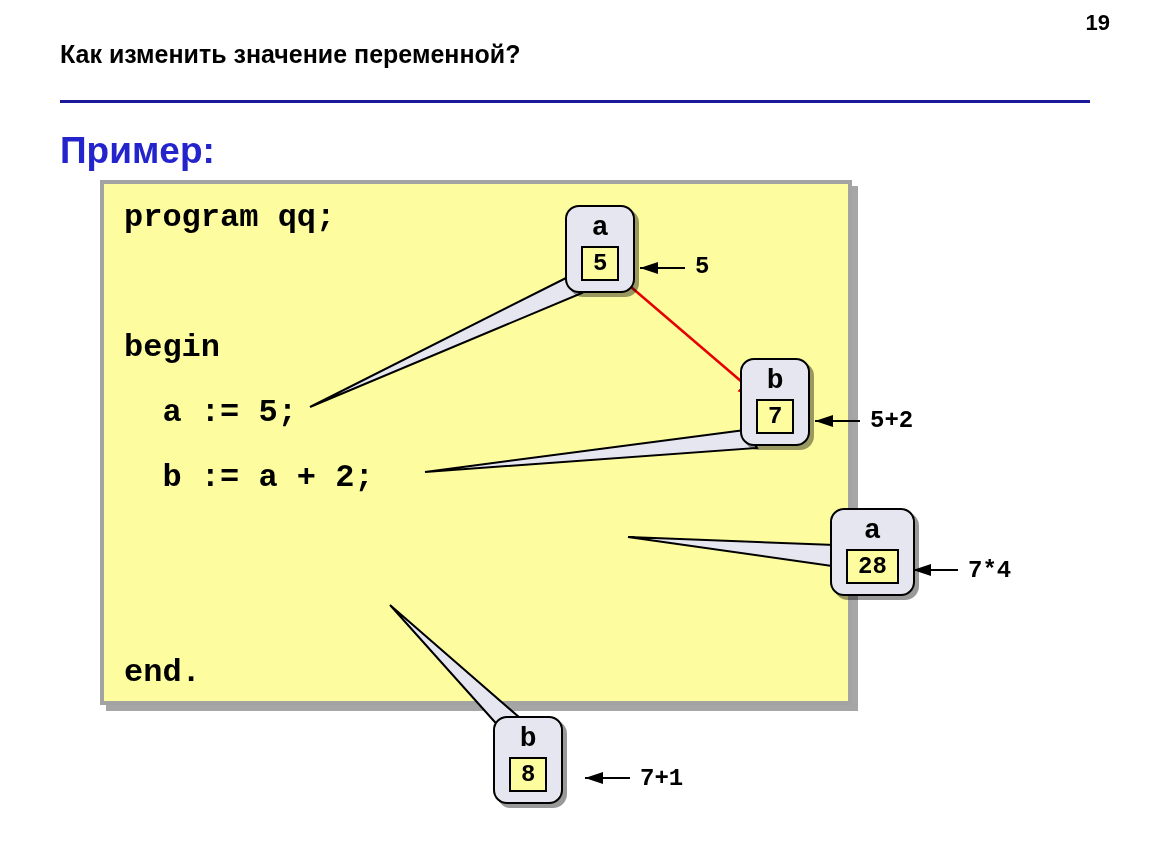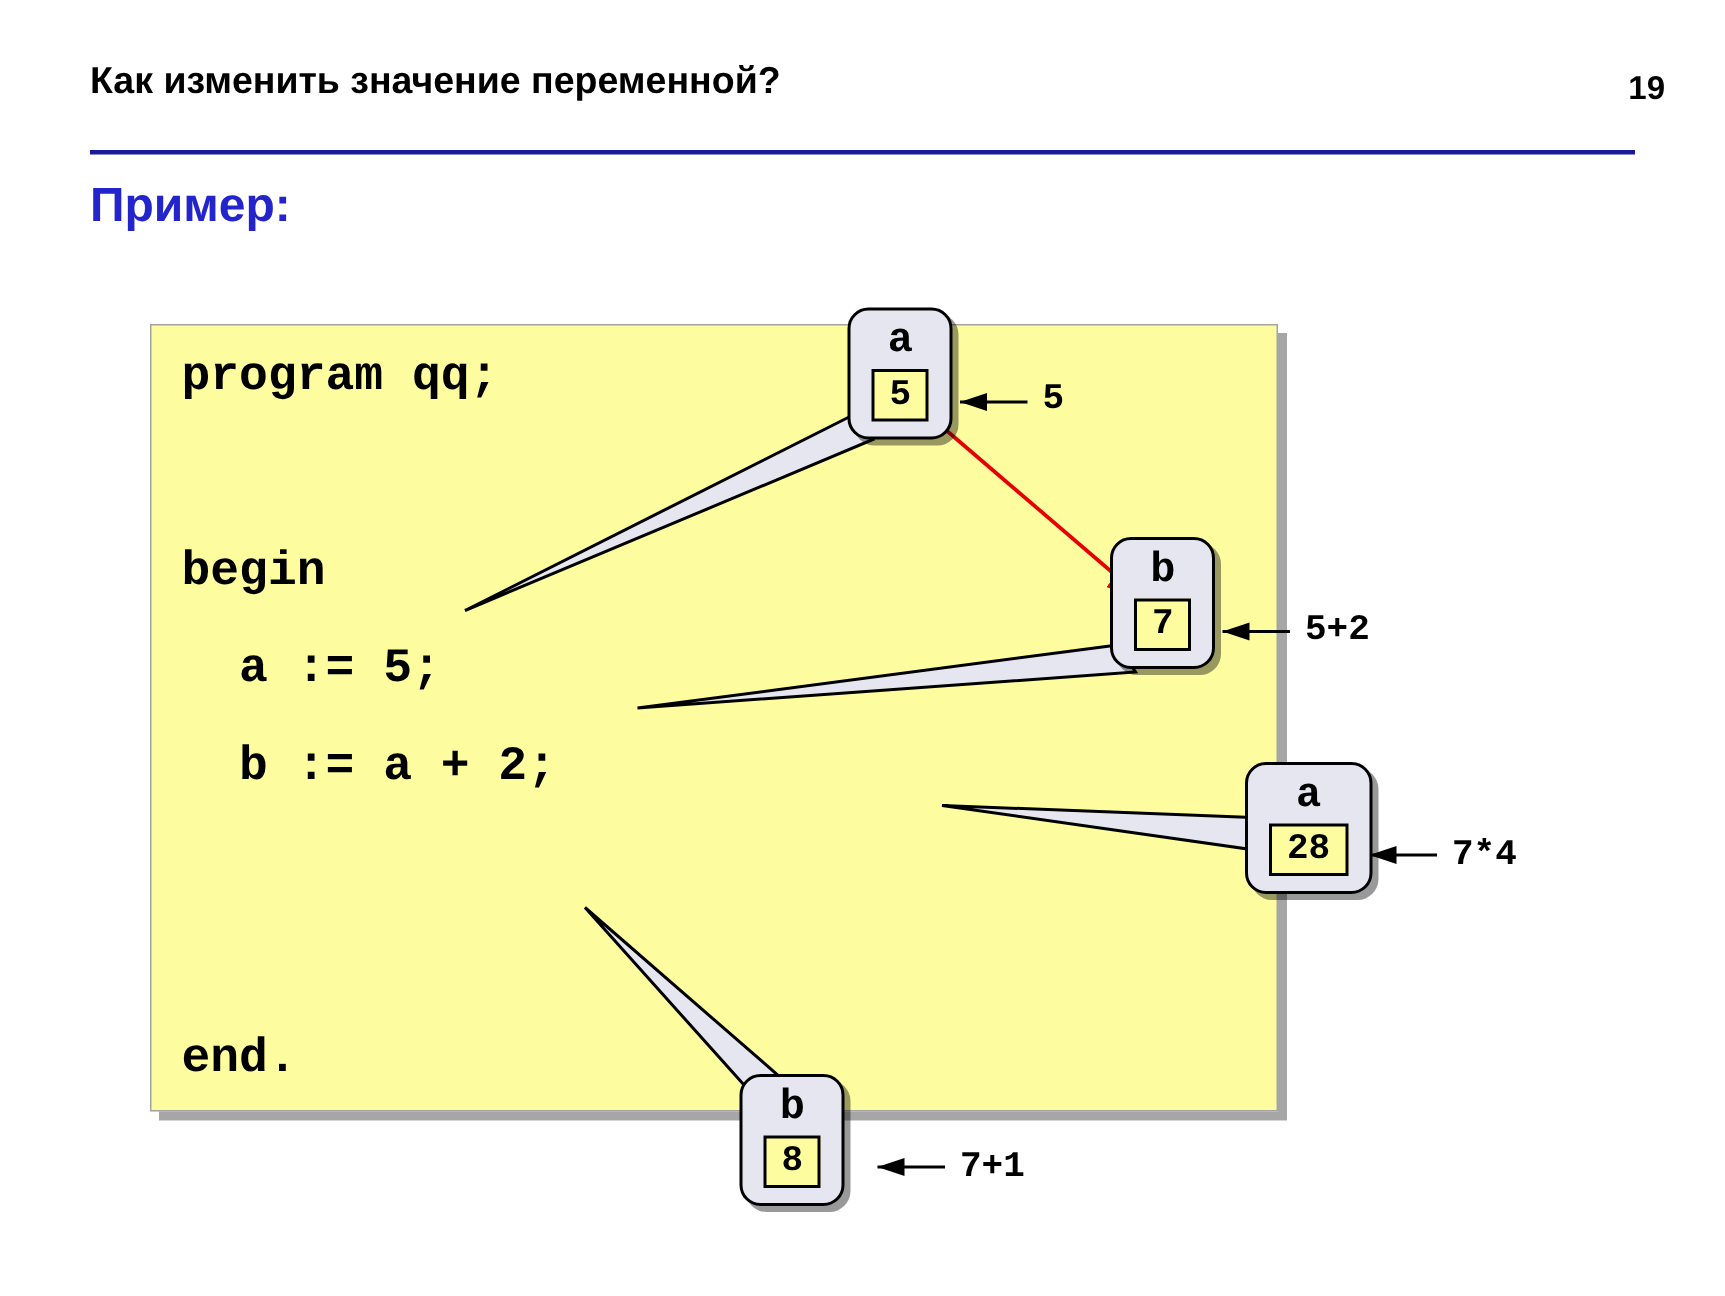--- a/index.html
+++ b/index.html
@@ -12,57 +12,55 @@
     position: relative;
     overflow: hidden;
   }
   .page-num {
     position: absolute;
     top: 10px;
     right: 40px;
     font-weight: bold;
     font-size: 22px;
     color: #000;
-    margin-top: 36px;
   }
   .title {
     position: absolute;
     top: 40px;
     left: 60px;
     font-size: 25px;
     font-weight: bold;
     color: #000;
   }
   .hr {
     position: absolute;
     top: 100px;
     left: 60px;
     width: 1030px;
     height: 3px;
     background: #1a1a99;
   }
   .subtitle {
     position: absolute;
-    top: 118px;
+    top: 130px;
     left: 60px;
-    font-size: 32px;
+    font-size: 37px;
     font-weight: bold;
     color: #2424cc;
     text-align: center;
   }
   .codebox {
     position: absolute;
     top: 180px;
     left: 100px;
     width: 752px;
     height: 525px;
     background: #fdfd9f;
-    border: 1px solid #a3a3a3;
+    border: 4px solid #a3a3a3;
     box-shadow: 6px 6px 0 rgba(0,0,0,0.35);
-    margin-top: 36px;
   }
   .code {
     position: absolute;
     left: 20px;
     font-family: "Courier New", monospace;
     font-size: 32px;
     font-weight: bold;
     color: #000;
     white-space: pre;
   }

